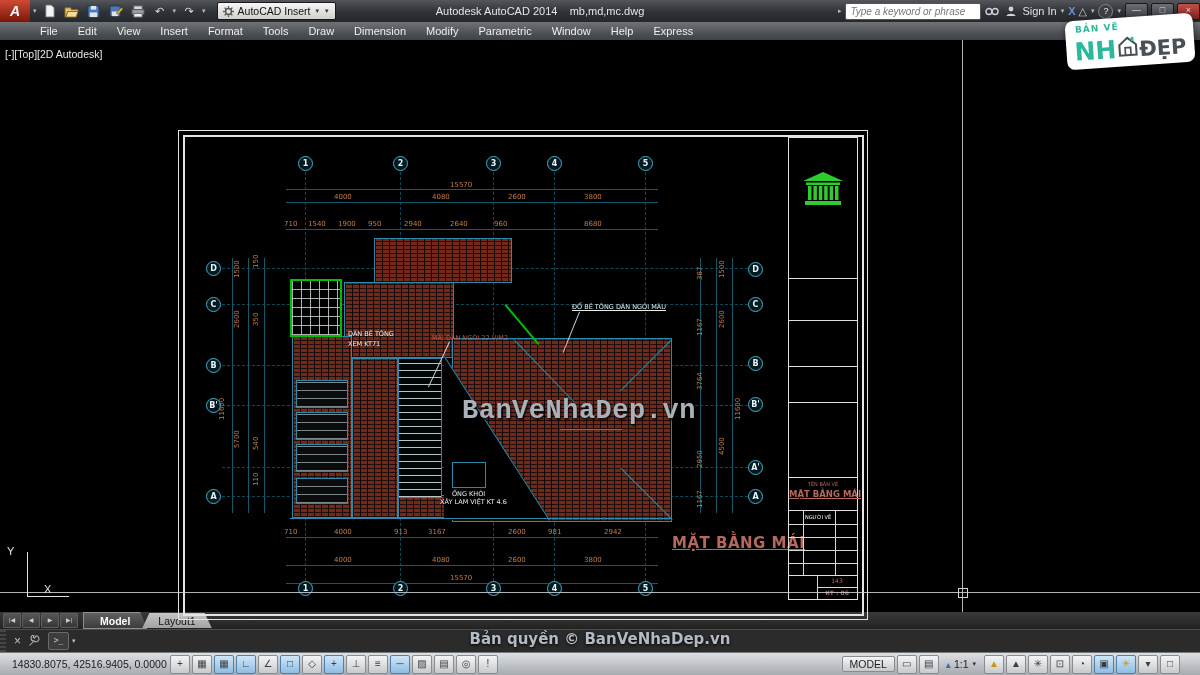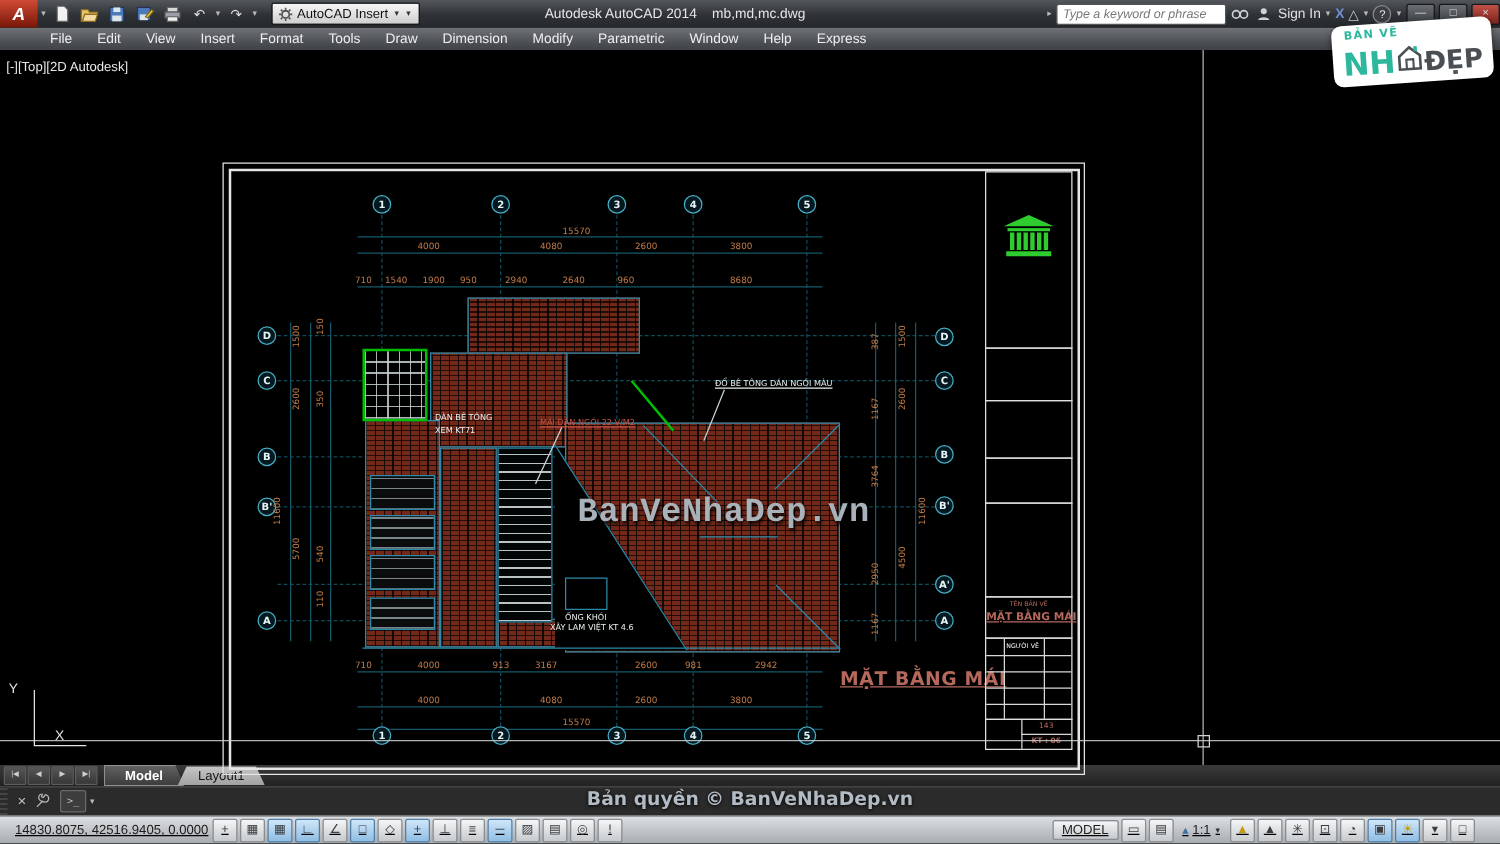--- a/index.html
+++ b/index.html
@@ -52,21 +52,21 @@
   .dl{position:absolute;height:1px;background:#15586a;}
   .dlv{position:absolute;width:1px;background:#15586a;}
   .leader{position:absolute;height:1px;background:#c7d2d6;transform-origin:left top;}
 
   .bubble{position:absolute;width:13px;height:13px;border:1px solid #46aec6;border-radius:50%;
     background:#04181f;color:#e6f4f8;font-size:8px;line-height:13px;text-align:center;font-weight:bold;
     font-family:"DejaVu Sans",sans-serif;}
   .dim{position:absolute;color:#c07b48;font-size:7px;font-family:"DejaVu Sans",sans-serif;white-space:nowrap;}
   .dim.v{transform:rotate(-90deg);transform-origin:left top;}
   .note{position:absolute;color:#e8eef0;font-size:6.5px;font-family:"DejaVu Sans",sans-serif;white-space:nowrap;}
-  .nr{color:#c65445;text-decoration:underline;}
+  .nr{color:#c65445;}
   .nu{text-decoration:underline;}
 
   .hatch{position:absolute;background-color:#73291a;
     background-image:repeating-linear-gradient(0deg,rgba(0,0,0,.7) 0 1px,transparent 1px 4px),
       repeating-linear-gradient(90deg,rgba(0,0,0,.8) 0 1px,transparent 1px 7px);
     border:1px solid #2b89aa;box-sizing:border-box;}
   .room{position:absolute;background-color:#0a0c0d;
     background-image:repeating-linear-gradient(0deg,rgba(160,175,180,.75) 0 1px,transparent 1px 8px);
     border:1px solid #2b89aa;box-sizing:border-box;}
   .stair{position:absolute;background-color:#020505;
@@ -131,21 +131,21 @@
     text-align:center;line-height:15px;margin:0 2px 0 8px;border-radius:2px;font-family:"DejaVu Sans Mono",monospace;}
   .cmd-input{background:transparent;border:none;color:#9a9a9a;font-style:italic;font-size:12.5px;outline:none;
     width:320px;margin-left:8px;font-family:"Liberation Sans",sans-serif;letter-spacing:2px;}
   .cmd-input::placeholder{color:#8d8d8d;font-style:italic;}
   .copyright{position:absolute;left:50%;top:630px;transform:translateX(-50%);font-size:15px;font-weight:bold;
     color:#b2bac4;font-family:"DejaVu Sans",sans-serif;text-shadow:0 1px 3px #000;z-index:25;white-space:nowrap;}
 
   
   .statusbar{position:absolute;left:0;top:652px;width:1200px;height:23px;
     background:linear-gradient(#dde0e3,#a6abb0);border-top:1px solid #74797e;display:flex;align-items:center;
-    padding:0 4px;box-sizing:border-box;gap:2px;z-index:30;text-decoration:underline;}
+    padding:0 4px;box-sizing:border-box;gap:2px;z-index:30;}
   .coords{width:156px;font-size:10.5px;color:#1b1b1b;padding-left:8px;white-space:nowrap;}
   .sbtn{width:18px;height:17px;border:1px solid #888d92;border-radius:2px;flex:0 0 auto;
     background:linear-gradient(#f4f5f6,#c6cacd);font-size:10px;line-height:16px;text-align:center;color:#3a3e42;}
   .sbtn.on{background:linear-gradient(#cfe6f8,#8fbde4);border-color:#4f80ab;}
   .sb-right{margin-left:auto;display:flex;align-items:center;gap:2px;}
   .model-btn{border:1px solid #888d92;background:linear-gradient(#f4f5f6,#c6cacd);padding:1px 7px;
     font-size:10.5px;color:#1e1e1e;border-radius:2px;}
   .gold{color:#c49a10;}
   .hl{background:linear-gradient(#cfe6f8,#8fbde4);border-color:#4f80ab;}
   .scale-ctl{display:flex;align-items:center;gap:3px;border:1px solid transparent;padding:0 4px;font-size:10.5px;color:#1e1e1e;}

